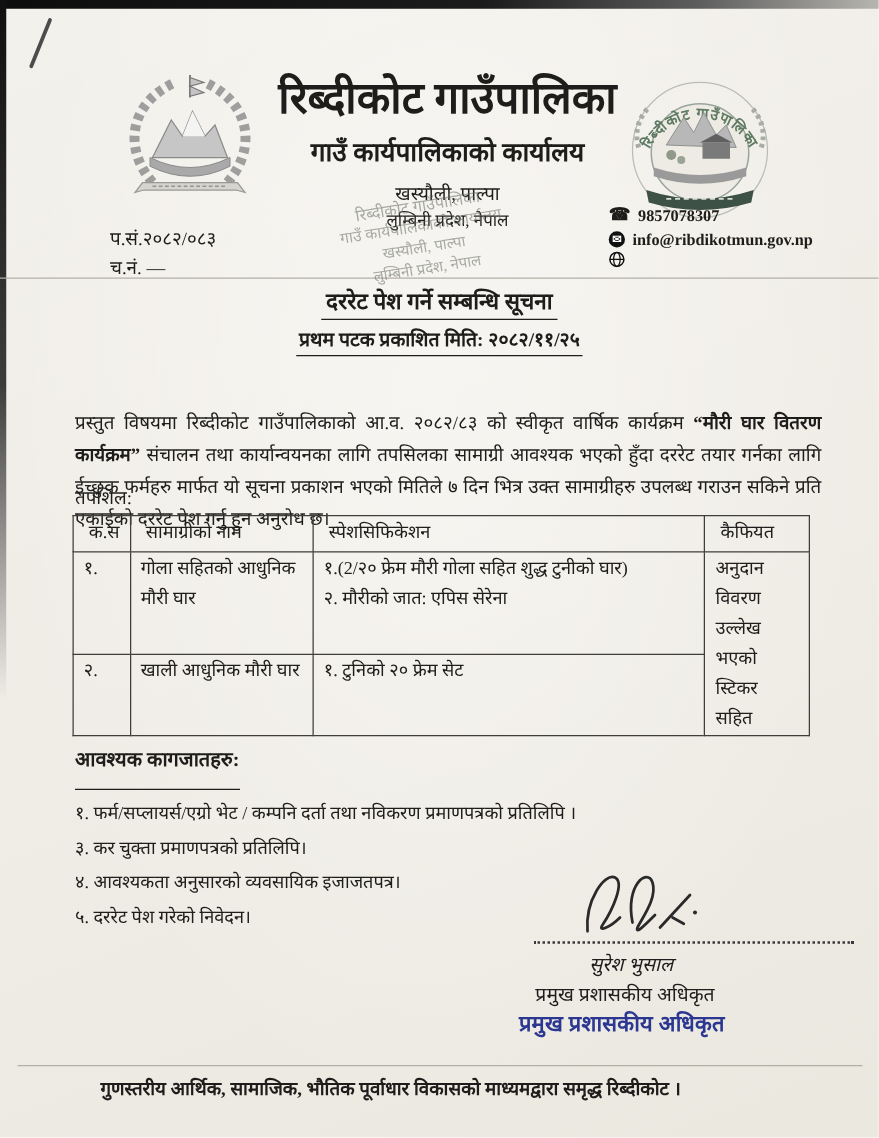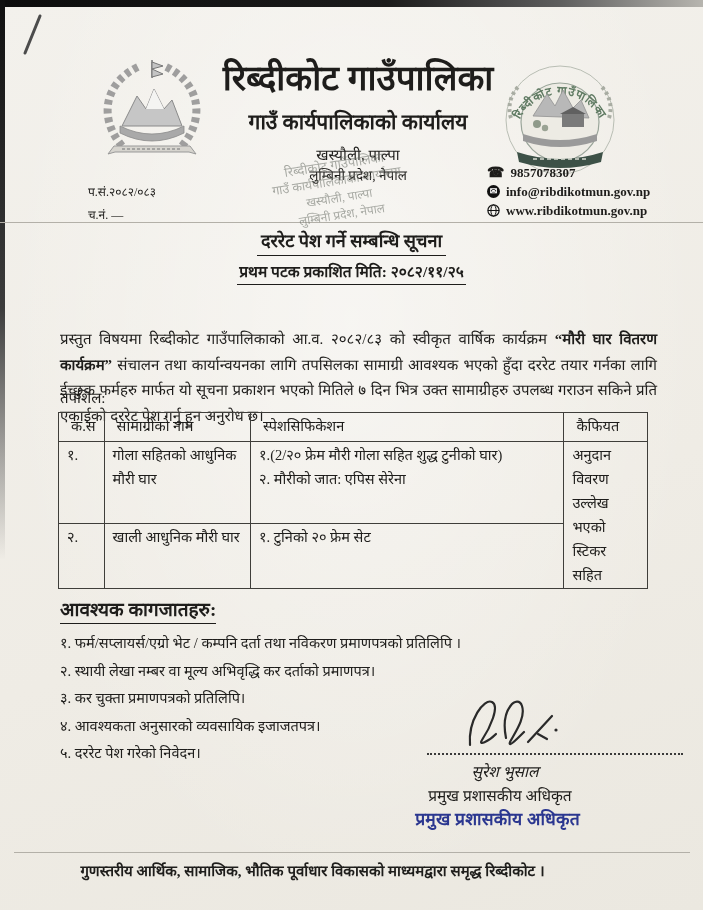--- a/index.html
+++ b/index.html
@@ -19,21 +19,21 @@
     background:linear-gradient(to bottom,#101010,#3c3c3c 55%,rgba(70,70,70,0));}
   .pen-slash{left:31px;top:13px;width:3px;height:43px;background:#4c4c4c;border-radius:2px;transform:rotate(22deg);}
   
   .head-center{left:156px;top:60px;width:404px;text-align:center;}
   .org-name{font-size:35px;font-weight:bold;line-height:1.08;white-space:nowrap;}
   .office-name{font-size:21px;font-weight:bold;margin-top:9px;white-space:nowrap;}
   .addr1{font-size:15px;margin-top:9px;white-space:nowrap;}
   .addr2{font-size:13.5px;margin-top:2px;white-space:nowrap;}
   .emblem{left:90px;top:56px;}
   .seal{left:503px;top:58px;}
-  .ref-block{left:88px;top:181px;font-size:12px;line-height:23px;}
+  .ref-block{left:88px;top:181px;font-size:15px;line-height:23px;}
   .contact{left:487px;top:163px;font-size:13px;font-weight:bold;line-height:19px;}
   .contact .row{display:flex;align-items:center;gap:6px;white-space:nowrap;}
   .phone-glyph{font-size:14px;line-height:13px;}
   .mail-circ{display:inline-flex;width:13px;height:13px;border-radius:50%;background:#111;color:#fff;
     font-size:9px;align-items:center;justify-content:center;line-height:13px;}
   
   .stamp-faint{left:188px;top:156px;width:300px;text-align:center;transform:rotate(-9deg);
     color:#666b63;opacity:.55;line-height:17px;pointer-events:none;z-index:3;}
   .stamp-faint .s1{font-size:13px;} .stamp-faint .s2{font-size:12.5px;}
   .stamp-faint .s3,.stamp-faint .s4{font-size:12px;}
@@ -49,22 +49,22 @@
   .details-label{left:60px;top:387px;font-size:15px;}
   
   .spec-table{left:58px;top:412px;width:590px;border-collapse:collapse;font-size:14.5px;}
   .spec-table th,.spec-table td{border:1px solid #3f3e3a;padding:1px 8px;vertical-align:top;
     text-align:left;font-weight:normal;line-height:24px;}
   .spec-table th{height:26px;padding-left:12px;}
   .spec-table .r1{height:76px;} .spec-table .r2{height:60px;}
   .remark-cell{line-height:23px;padding-top:3px;}
   
   .docs{left:60px;top:596px;width:560px;}
-  .docs-heading{display:inline-block;font-size:19px;font-weight:bold;
-    border-bottom:1px solid #1e1d1b;padding-bottom:1px;}
+  .docs-heading{display:inline-block;font-size:16px;font-weight:bold;
+    border-bottom:1px solid #1e1d1b;padding-bottom:13px;}
   .doc-item{font-size:14.5px;line-height:27.5px;white-space:nowrap;}
   .docs .doc-item:first-of-type{margin-top:6px;}
   
   .sig-svg{left:440px;top:690px;}
   .sig-dots{left:427px;top:753px;width:256px;border-top:2px dotted #3a3a3a;height:0;}
   .sig-name{left:385px;top:760px;width:240px;text-align:center;font-size:15.5px;font-style:italic;}
   .sig-desig{left:380px;top:784px;width:240px;text-align:center;font-size:15.5px;}
   .stamp-blue{left:375px;top:806px;width:245px;text-align:center;font-size:17.5px;font-weight:bold;
     color:#2b3790;letter-spacing:.2px;}
   
@@ -134,21 +134,20 @@
   <div class="row">
     <span class="mail-circ">✉</span>
     <span>info@ribdikotmun.gov.np</span>
   </div>
   <div class="row">
     <svg width="13" height="13" viewBox="0 0 13 13">
       <circle cx="6.5" cy="6.5" r="5.6" fill="none" stroke="#111" stroke-width="1.2"></circle>
       <ellipse cx="6.5" cy="6.5" rx="2.6" ry="5.6" fill="none" stroke="#111" stroke-width="1"></ellipse>
       <line x1="0.9" y1="6.5" x2="12.1" y2="6.5" stroke="#111" stroke-width="1"></line>
     </svg>
-    <span>www.ribdikotmun.gov.np</span>
   </div>
 </div>
 
 <div class="abs stamp-faint">
   <div class="s1">रिब्दीकोट गाउँपालिका</div>
   <div class="s2">गाउँ कार्यपालिकाको कार्यालय</div>
   <div class="s3">खस्यौली, पाल्पा</div>
   <div class="s4">लुम्बिनी प्रदेश, नेपाल</div>
 </div>
 
@@ -196,21 +195,20 @@
     <td>
       <div>१. टुनिको २० फ्रेम सेट</div>
     </td>
   </tr>
 </tbody>
   </table>
 
 <div class="abs docs">
   <span class="docs-heading">आवश्यक कागजातहरु:</span>
   <div class="doc-item">१. फर्म/सप्लायर्स/एग्रो भेट / कम्पनि दर्ता तथा नविकरण प्रमाणपत्रको प्रतिलिपि ।</div>
-  <div class="doc-item">२. स्थायी लेखा नम्बर वा मूल्य अभिवृद्धि कर दर्ताको प्रमाणपत्र।</div>
   <div class="doc-item">३. कर चुक्ता प्रमाणपत्रको प्रतिलिपि।</div>
   <div class="doc-item">४. आवश्यकता अनुसारको व्यवसायिक इजाजतपत्र।</div>
   <div class="doc-item">५. दररेट पेश गरेको निवेदन।</div>
 </div>
 
 <svg class="abs sig-svg" width="150" height="66" viewBox="0 0 150 66">
   <g stroke="#2a2a2a" stroke-width="2.2" fill="none" stroke-linecap="round">
     <path d="M30,55 C28,30 44,8 52,12 C60,16 50,38 42,50 C38,56 48,52 56,44"></path>
     <path d="M66,48 C60,18 78,4 82,16 C86,28 74,44 70,52 C68,58 76,50 84,42"></path>
     <path d="M88,52 L112,26"></path>

